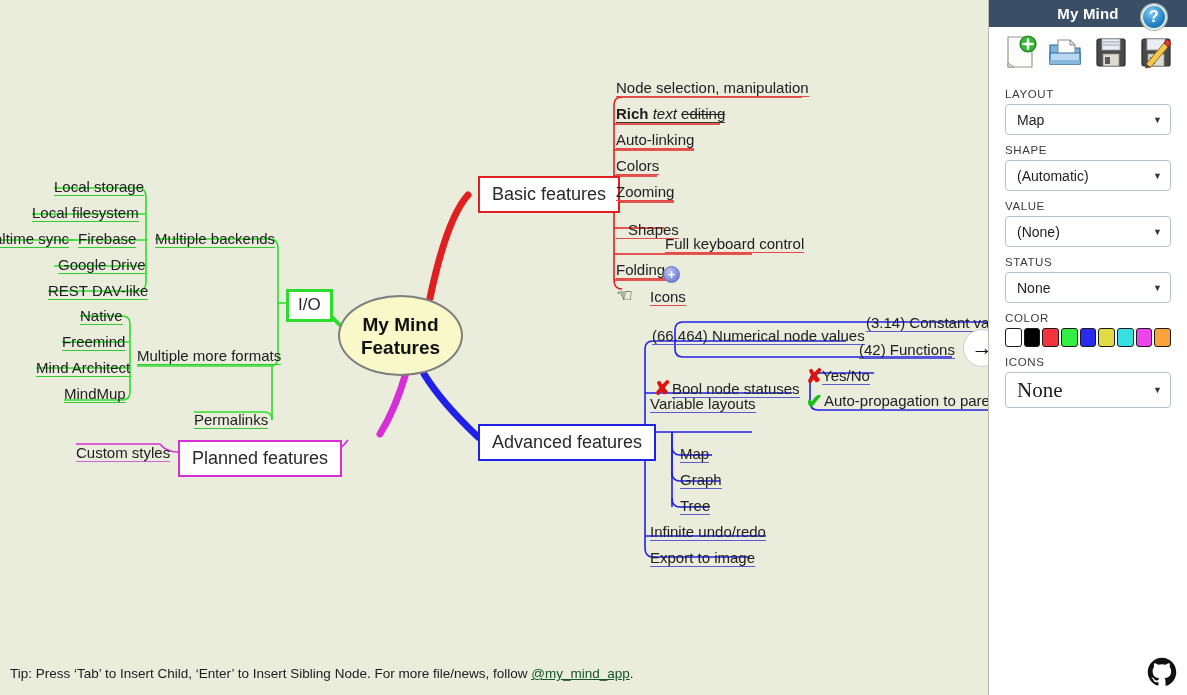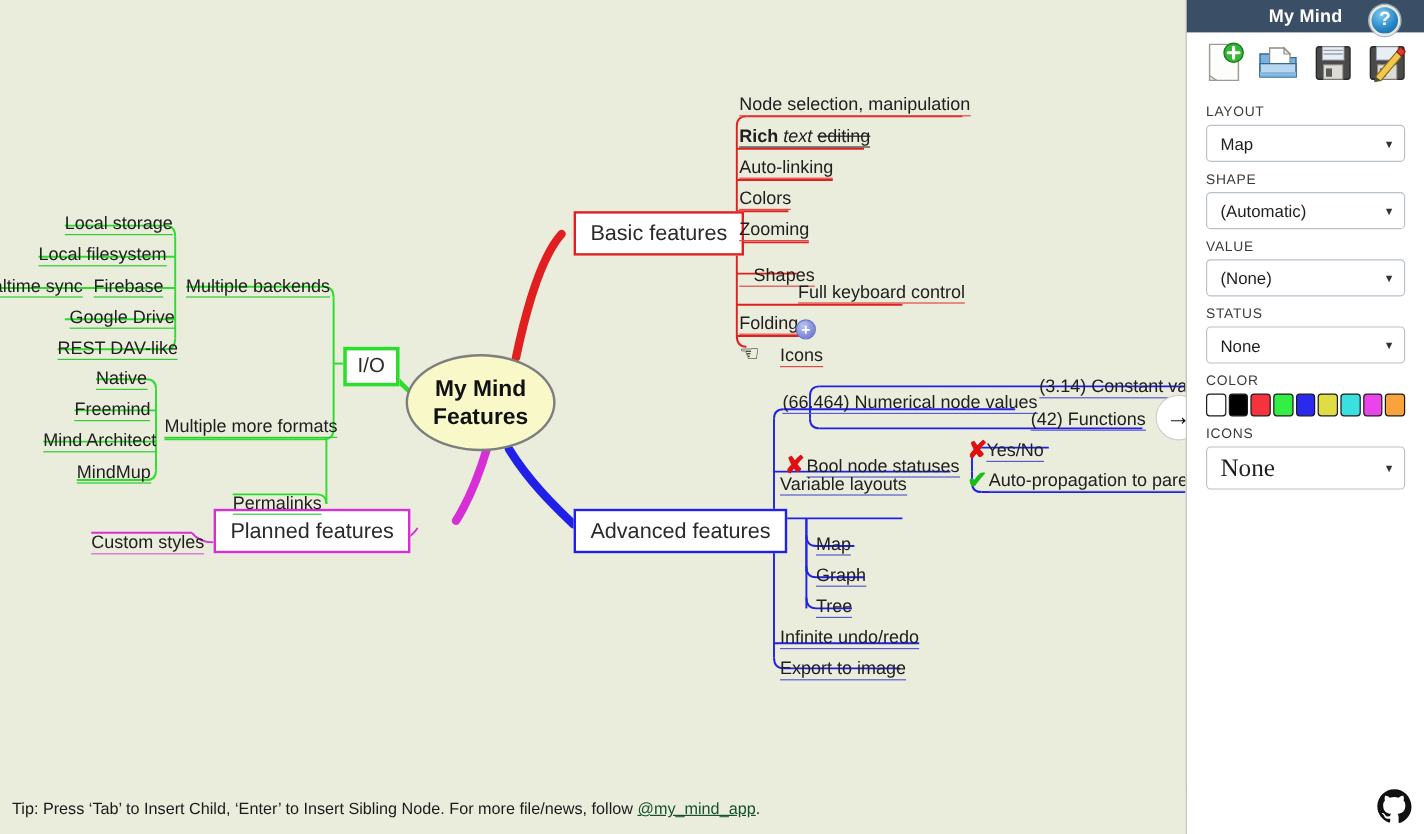--- a/index.html
+++ b/index.html
@@ -368,21 +368,21 @@
     <div class="node u u-red" style="left:616px; top:157px;">Colors</div>
     <div class="node u u-red" style="left:616px; top:183px;">Zooming</div>
     <div class="node u u-red" style="left:616px; top:221px;padding-left:12px;">Shapes</div>
     <div class="node u u-red" style="left:641px; top:235px;margin-left:24px;">Full keyboard control</div>
     <div class="node u u-red" style="left:616px; top:261px;">Folding</div>
     <div class="fold-plus" style="left:663px; top:266px;">+</div>
 
     <div class="hand-icon" style="left:616px; top:286px;">☜</div>
     <div class="node u u-red" style="left:650px; top:288px;">Icons</div>
 
-    <div class="boxnode magenta" style="left:178px; top:424px;">Planned features</div>
+    <div class="boxnode magenta" style="left:178px; top:440px;">Planned features</div>
     <div class="node u u-green" style="left:194px; top:411px;">Permalinks</div>
     <div class="node u u-magenta" style="left:76px; top:444px;">Custom styles</div>
 
     <div class="boxnode blue" style="left:478px; top:424px;">Advanced features</div>
 
     <div class="node u u-blue" style="left:652px; top:327px;">
       <span>(66.464)</span>
       <span>Numerical node values</span>
     </div>
 

